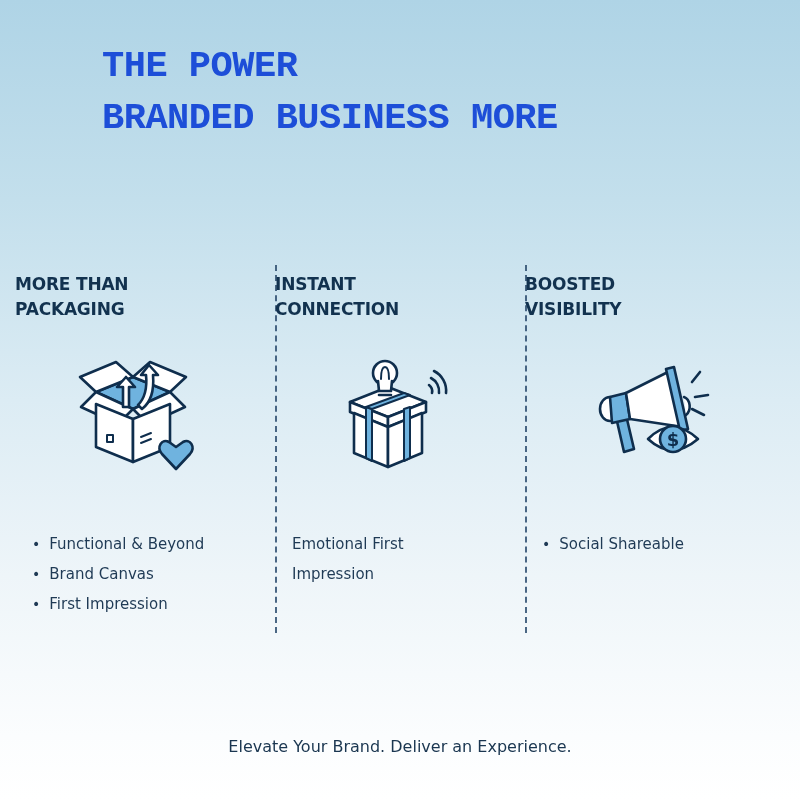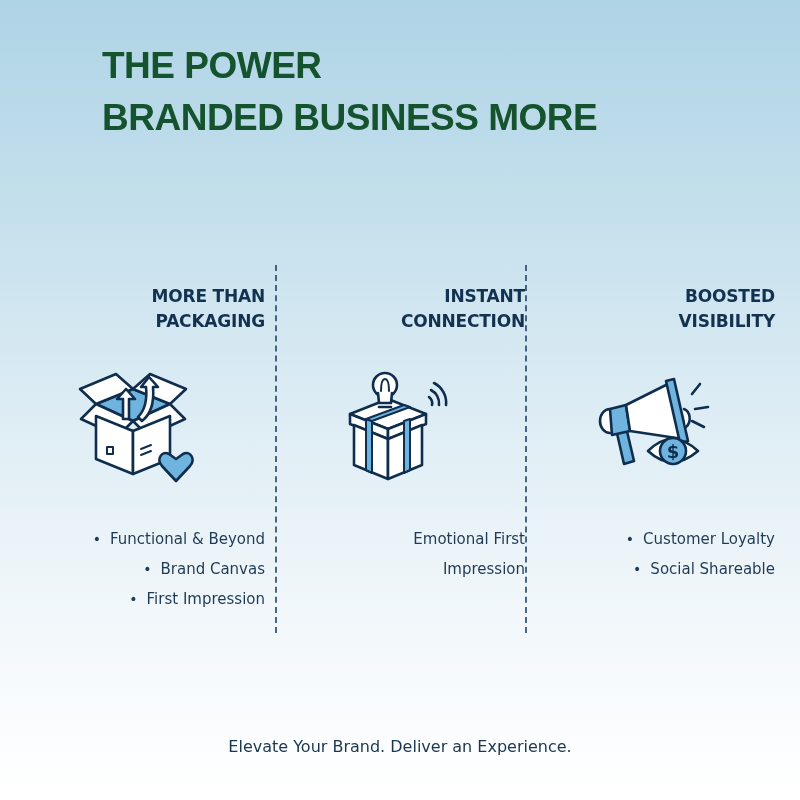--- a/index.html
+++ b/index.html
@@ -4,45 +4,45 @@
 <style>
   html, body { margin: 0; padding: 0; }
   body {
     width: 800px; height: 800px; overflow: hidden; position: relative;
     background: linear-gradient(180deg, #afd4e6 0%, #c3dfec 25%, #dcecf4 50%, #eef5f9 72%, #fbfdfe 92%, #ffffff 100%);
     font-family: "DejaVu Sans", "Liberation Sans", sans-serif;
     color: #1a3650;
   }
   .title {
     position: absolute; left: 102px; top: 40px;
-    font-family: Liberation Sans, sans-serif;
-    font-weight: bold; color: #14532d;
+    font-family: Liberation Mono, monospace;
+    font-weight: bold; color: #1d4ed8;
     font-size: 37px; line-height: 52px; letter-spacing: -0.5px;
   }
   .title div { white-space: nowrap; }
   .divider {
     position: absolute; top: 265px; height: 368px; width: 0;
     border-left: 2px dashed #2e4e70;
     opacity: 0.85;
   }
   .col {
-    position: absolute; top: 284px; width: 250px;
-    text-align: right;
+    position: absolute; top: 272px; width: 250px;
+    text-align: left;
   }
   .col-heading {
     font-weight: bold; font-size: 17px; line-height: 25px; color: #12324f;
     letter-spacing: -0.2px;
   }
   .icon-wrap {
     position: absolute; top: 85px; left: 0; width: 250px; height: 115px;
     display: flex; justify-content: center; align-items: center;
   }
   .bullets {
     position: absolute; top: 240px; left: 0; width: 250px;
-    list-style: none; margin: 0; padding: 0;
+    list-style: none; margin: 17px; padding: 0;
     font-size: 15px; line-height: 30px; color: #1f3a55;
   }
   .bullets li { white-space: nowrap; }
   .bullets.dotted li::before { content: "•"; margin-right: 9px; font-size: 14px; }
   .tagline {
     position: absolute; top: 737px; left: 0; width: 800px; text-align: center;
     font-size: 16px; color: #1a3650;
   }
 </style>
 </head>
@@ -152,18 +152,17 @@
       <line x1="104" y1="25" x2="112" y2="15"></line>
       <line x1="107" y1="40" x2="120" y2="38"></line>
       <line x1="104" y1="52" x2="116" y2="58"></line>
 
       <path d="M60,82 Q84,58 110,82 Q84,104 60,82 Z" fill="#ffffff"></path>
       <circle cx="85" cy="82" r="13" fill="#6fb3df"></circle>
       <text x="85" y="89" text-anchor="middle" font-size="18" font-family="DejaVu Sans, sans-serif" fill="#0f2e4d" stroke="none" font-weight="bold">$</text>
     </svg>
   </div>
   <ul class="bullets dotted">
-    <li>Customer Loyalty</li>
     <li>Social Shareable</li>
   </ul>
 </div>
 
 <div class="tagline">Elevate Your Brand. Deliver an Experience.</div>
 
 </body></html>

